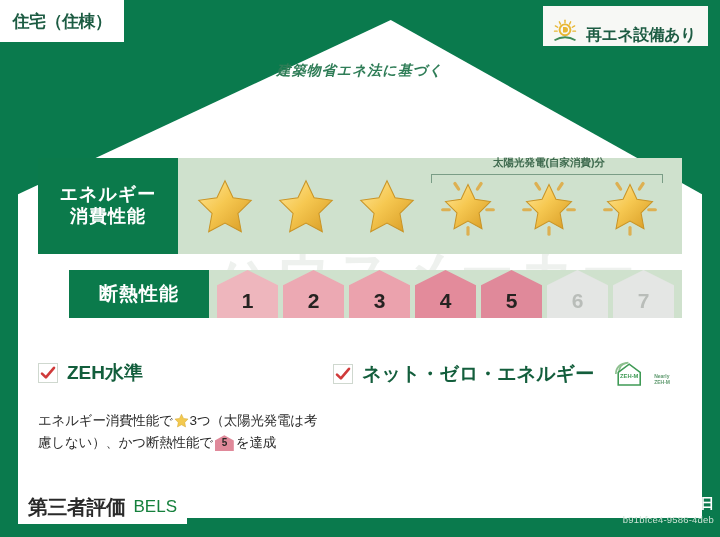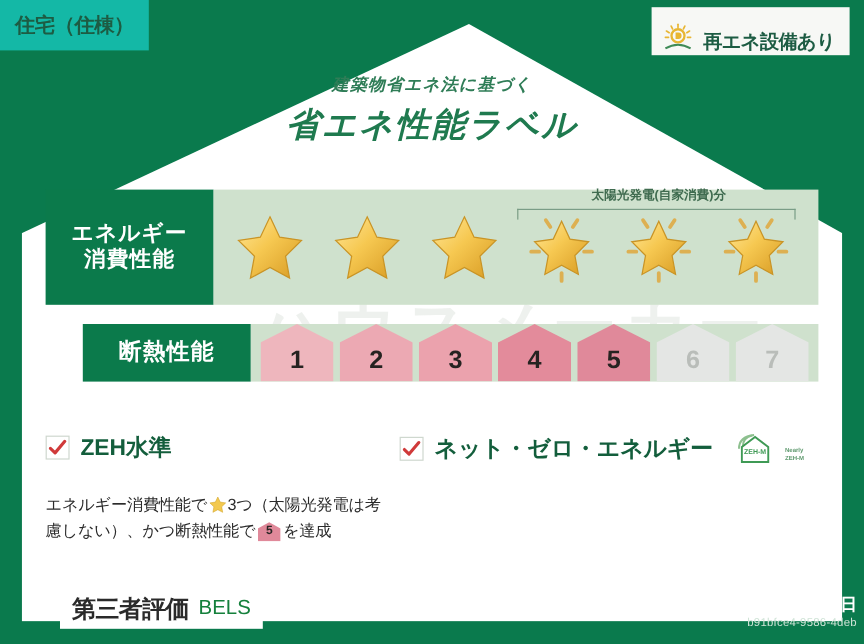--- a/index.html
+++ b/index.html
@@ -22,21 +22,21 @@
     position:absolute;
     left:18px; top:20px; width:684px; height:498px;
     background:#ffffff;
     clip-path: polygon(0% 35%, 54.5% 0%, 100% 35%, 100% 100%, 0% 100%);
   }
 
   
   #building-type-tag{
     position:absolute; left:0; top:0;
     width:124px; height:42px;
-    background:#14b8a6;
+    background:#ffffff;
     display:flex; align-items:center; justify-content:center;
     z-index:6;
   }
   #building-type-tag span{
     color:#1d5c43; font-size:17px; font-weight:bold; letter-spacing:-.5px;
   }
 
   
   #renewable-badge{
     position:absolute; right:12px; top:6px;
@@ -178,21 +178,21 @@
   #zehm-logo{ display:flex; align-items:flex-end; gap:2px; margin-left:5px; }
   #zehm-logo svg{ width:44px; height:28px; display:block; }
   .zehm-side{
     font-size:5px; color:#5f9a6f; line-height:1.25; font-weight:bold;
     padding-bottom:3px; white-space:nowrap;
   }
 
   
   #footer-bels{
     position:absolute; left:18px; bottom:13px;
-    height:34px; display:flex; align-items:center; z-index:7;margin-left:32px;
+    height:34px; display:flex; align-items:center; z-index:7;
   }
   #bels-box{
     background:#ffffff; height:34px; padding:0 10px;
     display:flex; align-items:center; gap:8px;
   }
   #bels-jp{ font-size:20px; font-weight:bold; color:#2a2a2a; letter-spacing:-.5px; }
   #bels-en{ font-size:17px; font-weight:normal; color:#15803c; letter-spacing:0px; }
   #bels-brand{ color:#ffffff; font-size:13px; font-weight:bold; margin-left:9px; }
 
   #footer-date{
@@ -228,21 +228,20 @@
         <circle cx="16" cy="13.5" r="6.2" fill="none" stroke="#e8b633" stroke-width="2.2"></circle>
         <path d="M13.7 10.4 h2.6 a3.1 3.1 0 0 1 0 6.2 h-2.6 z" fill="#e8b633"></path>
         <path d="M4 25.5 Q16 18.5 28 25.5" fill="none" stroke="#3f8b57" stroke-width="2"></path>
       </svg>
     </span>
     <span class="badge-text">再エネ設備あり</span>
   </div>
 
   <div id="title-block">
     <div id="label-subtitle">建築物省エネ法に基づく</div>
-    <div id="label-title">省エネ性能ラベル</div>
   </div>
 
   <div id="watermark">ハウスメーカー</div>
 
   <div class="perf-row" id="row-energy">
     <div class="row-label">
       <span>エネルギー</span>
       <span>消費性能</span>
     </div>
     <div class="row-body">

